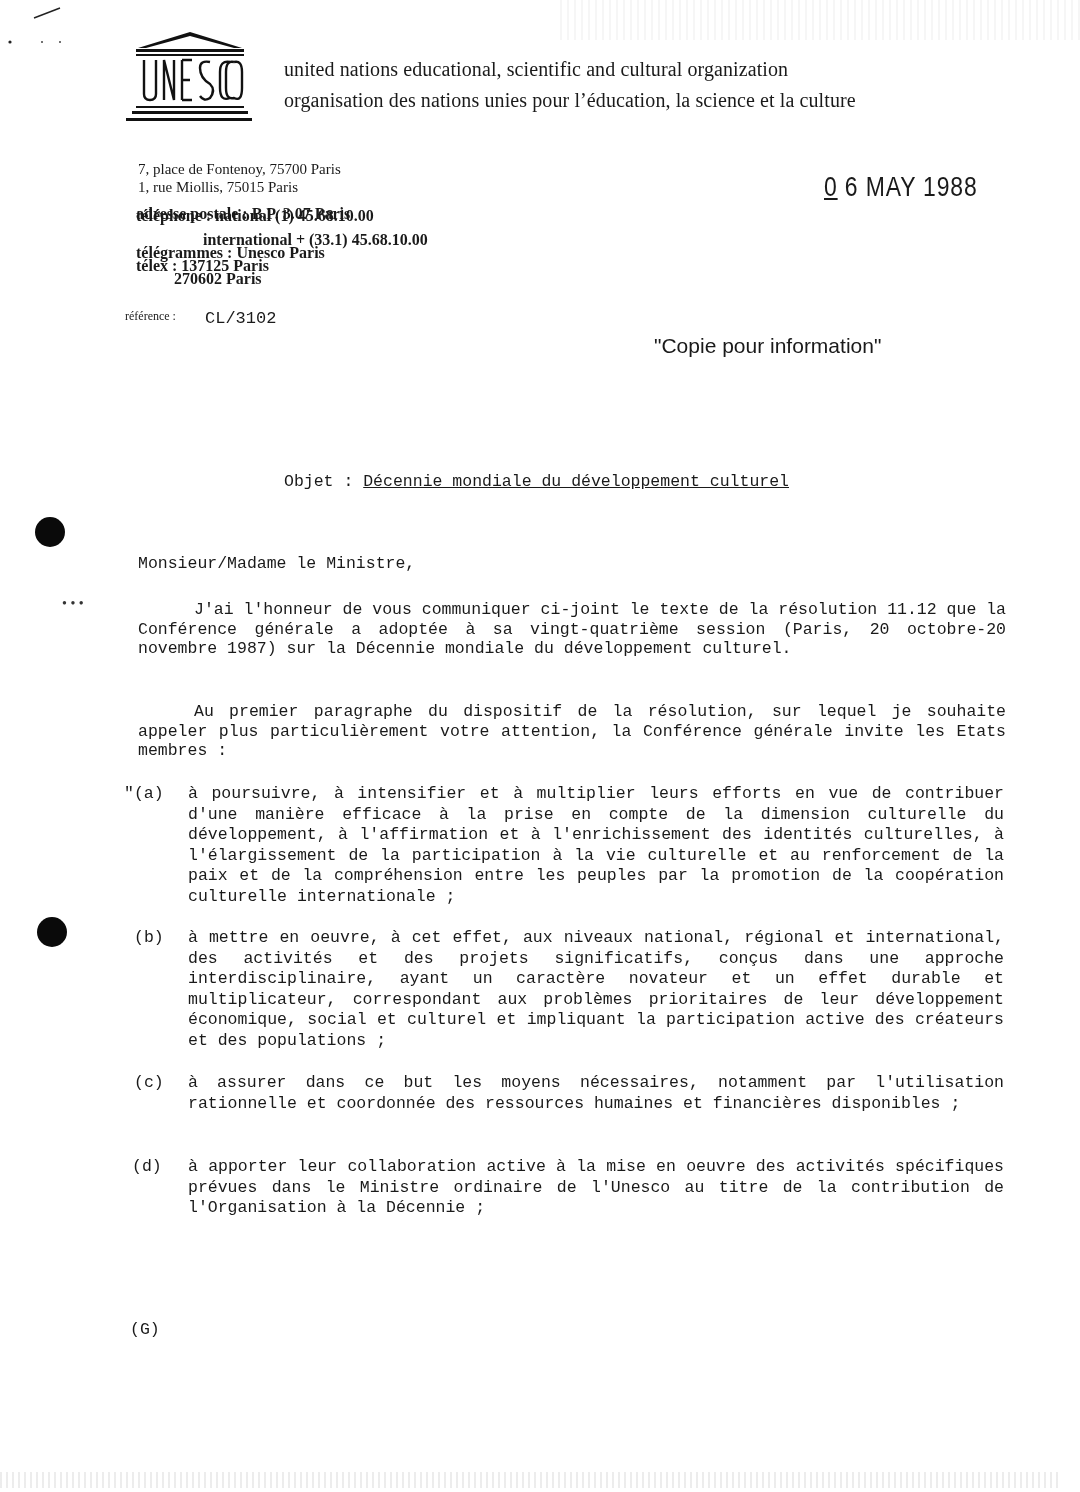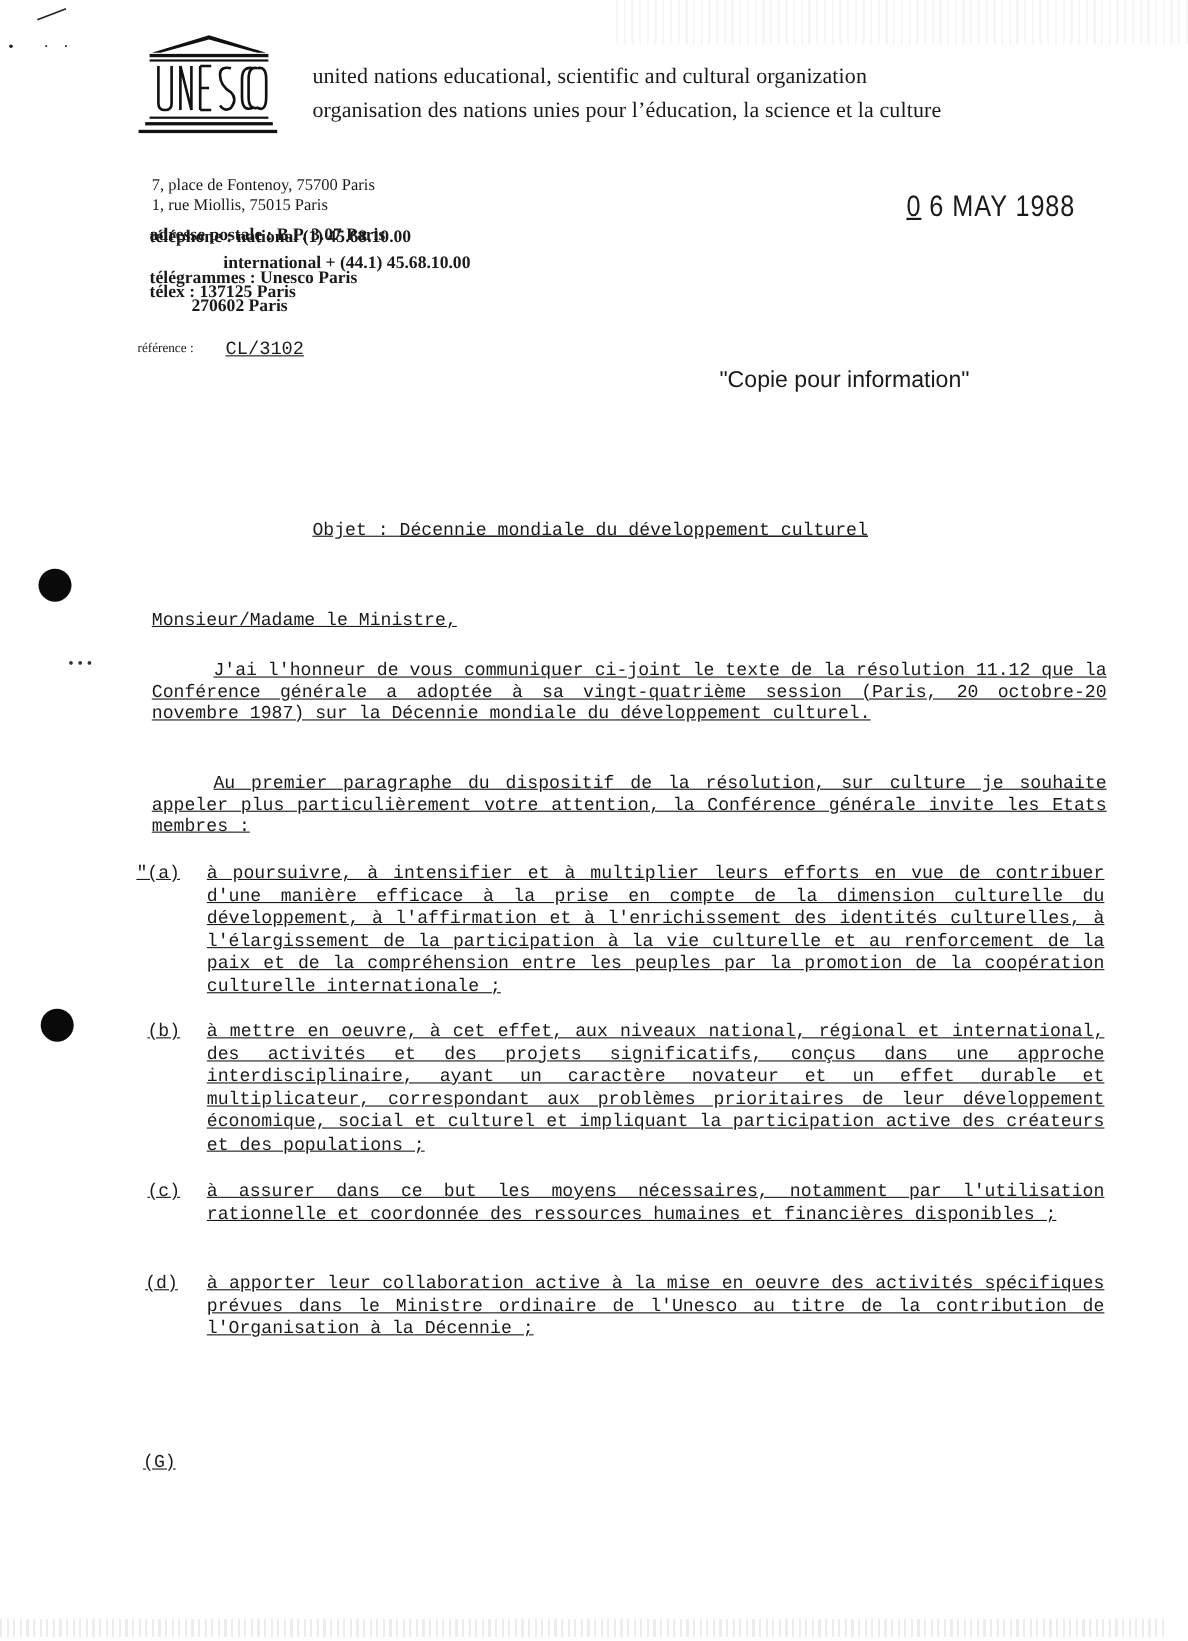--- a/index.html
+++ b/index.html
@@ -1,19 +1,19 @@
 <!DOCTYPE html>
 <html><head>
 <meta charset="utf-8">
 <style>
   html, body { margin: 0; padding: 0; background: #ffffff; }
   body { width: 1080px; height: 1492px; position: relative; overflow: hidden; color: #1a1a1a; }
   .abs { position: absolute; }
   .serif { font-family: "Liberation Serif", "DejaVu Serif", serif; text-align: center; }
-  .mono { font-family: "Liberation Mono", "DejaVu Sans Mono", monospace; text-decoration: underline; }
+  .mono { font-family: "Liberation Mono", "DejaVu Sans Mono", monospace; }
   .sans { font-family: "Liberation Sans", "DejaVu Sans", sans-serif; }
 
   
   .top-noise { left: 560px; top: 0; width: 520px; height: 40px;
     background: repeating-linear-gradient(90deg, rgba(0,0,0,0.05) 0 2px, transparent 2px 7px);
     opacity: 0.7; }
   .bottom-noise { left: 0; top: 1472px; width: 1060px; height: 16px;
     background: repeating-linear-gradient(90deg, rgba(0,0,0,0.12) 0 2px, transparent 2px 6px);
     opacity: 0.6; }
 
@@ -78,21 +78,21 @@
   </svg>
 </div>
 
 <div class="abs org-line serif" style="top:58px;">united nations educational, scientific and cultural organization</div>
 <div class="abs org-line serif" style="top:89px;">organisation des nations unies pour l’éducation, la science et la culture</div>
 
 <div class="abs addr-main serif" style="top:161px;">7, place de Fontenoy, 75700 Paris</div>
 <div class="abs addr-main serif" style="top:179px;">1, rue Miollis, 75015 Paris</div>
 <div class="abs addr-small serif" style="top:207px;">adresse postale : B.P. 3.07 Paris</div>
 <div class="abs addr-small serif" style="top:209px;">téléphone : national (1) 45.68.10.00</div>
-<div class="abs addr-small serif" style="top:233px;left:203px;">international + (44.1) 45.68.10.00</div>
+<div class="abs addr-small serif" style="top:233px;left:203px;">international + (33.1) 45.68.10.00</div>
 <div class="abs addr-small serif" style="top:246px;">télégrammes : Unesco Paris</div>
 <div class="abs addr-small serif" style="top:259px;">télex : 137125 Paris</div>
 <div class="abs addr-small serif" style="top:272px;left:174px;">270602 Paris</div>
 
 <div class="abs ref-label serif">référence :</div>
 <div class="abs ref-value mono">CL/3102</div>
 
 <div class="abs date-stamp sans">
   <span class="d0">0</span>
   <span>6 MAY 1988</span>
@@ -108,21 +108,21 @@
 <div class="abs punch" style="left:37px;top:917px;"></div>
 
 <div class="abs dots" style="left:62px;top:596px;">• • •</div>
 
 <div class="abs salutation mono">Monsieur/Madame le Ministre,</div>
 
 <div class="abs para mono" style="top:600px;">
   <div class="first">J'ai l'honneur de vous communiquer ci-joint le texte de la résolution 11.12 que la Conférence générale a adoptée à sa vingt-quatrième session (Paris, 20 octobre-20 novembre 1987) sur la Décennie mondiale du développement culturel.</div>
 </div>
 <div class="abs para mono" style="top:702px;">
-  <div class="first">Au premier paragraphe du dispositif de la résolution, sur culture je souhaite appeler plus particulièrement votre attention, la Conférence générale invite les Etats membres :</div>
+  <div class="first">Au premier paragraphe du dispositif de la résolution, sur lequel je souhaite appeler plus particulièrement votre attention, la Conférence générale invite les Etats membres :</div>
 </div>
 
 <div class="abs item-label mono" style="top:784px;">"(a)</div>
 <div class="abs item-text mono" style="top:784px;">à poursuivre, à intensifier et à multiplier leurs efforts en vue de contribuer d'une manière efficace à la prise en compte de la dimension culturelle du développement, à l'affirmation et à l'enrichissement des identités culturelles, à l'élargissement de la participation à la vie culturelle et au renforcement de la paix et de la compréhension entre les peuples par la promotion de la coopération culturelle internationale ;</div>
 
 <div class="abs item-label mono" style="top:928px;left:134px;">(b)</div>
 <div class="abs item-text mono" style="top:928px;">à mettre en oeuvre, à cet effet, aux niveaux national, régional et international, des activités et des projets significatifs, conçus dans une approche interdisciplinaire, ayant un caractère novateur et un effet durable et multiplicateur, correspondant aux problèmes prioritaires de leur développement économique, social et culturel et impliquant la participation active des créateurs et des populations ;</div>
 
 <div class="abs item-label mono" style="top:1073px;left:134px;">(c)</div>
 <div class="abs item-text mono" style="top:1073px;">à assurer dans ce but les moyens nécessaires, notamment par l'utilisation rationnelle et coordonnée des ressources humaines et financières disponibles ;</div>

